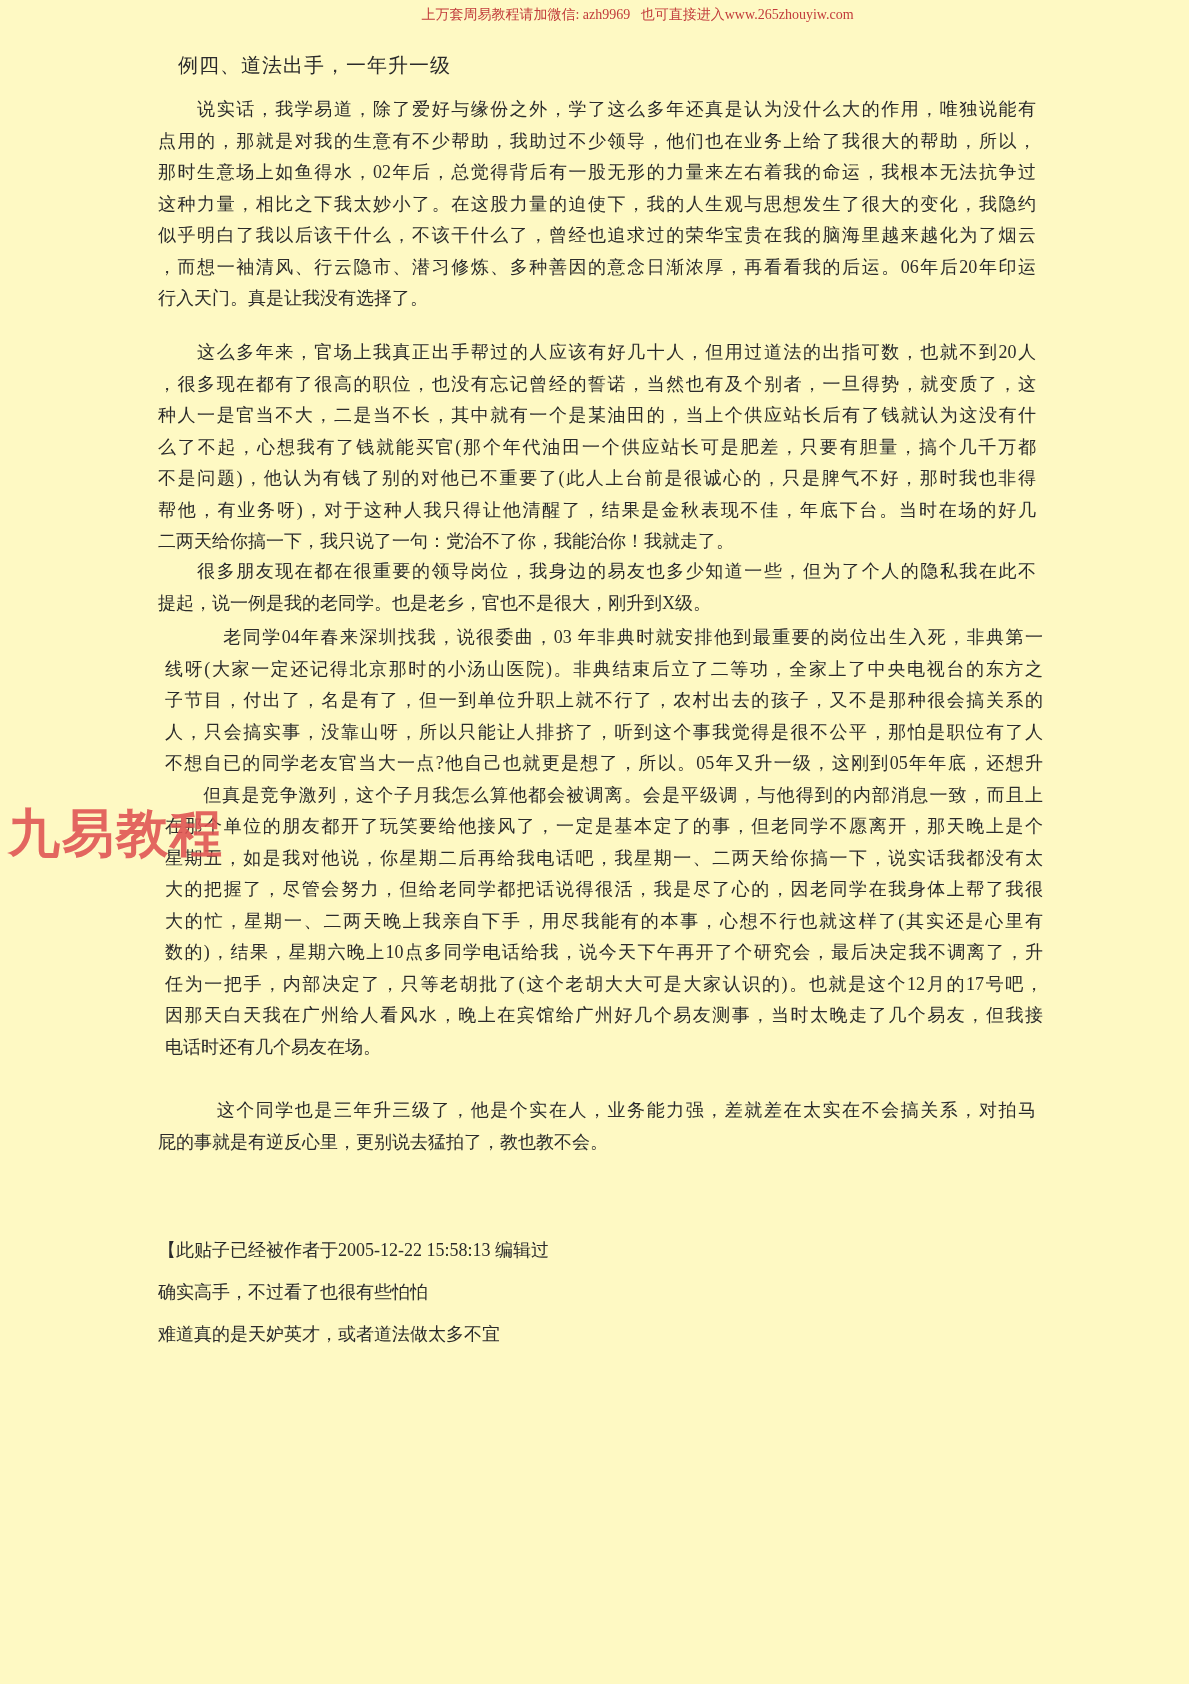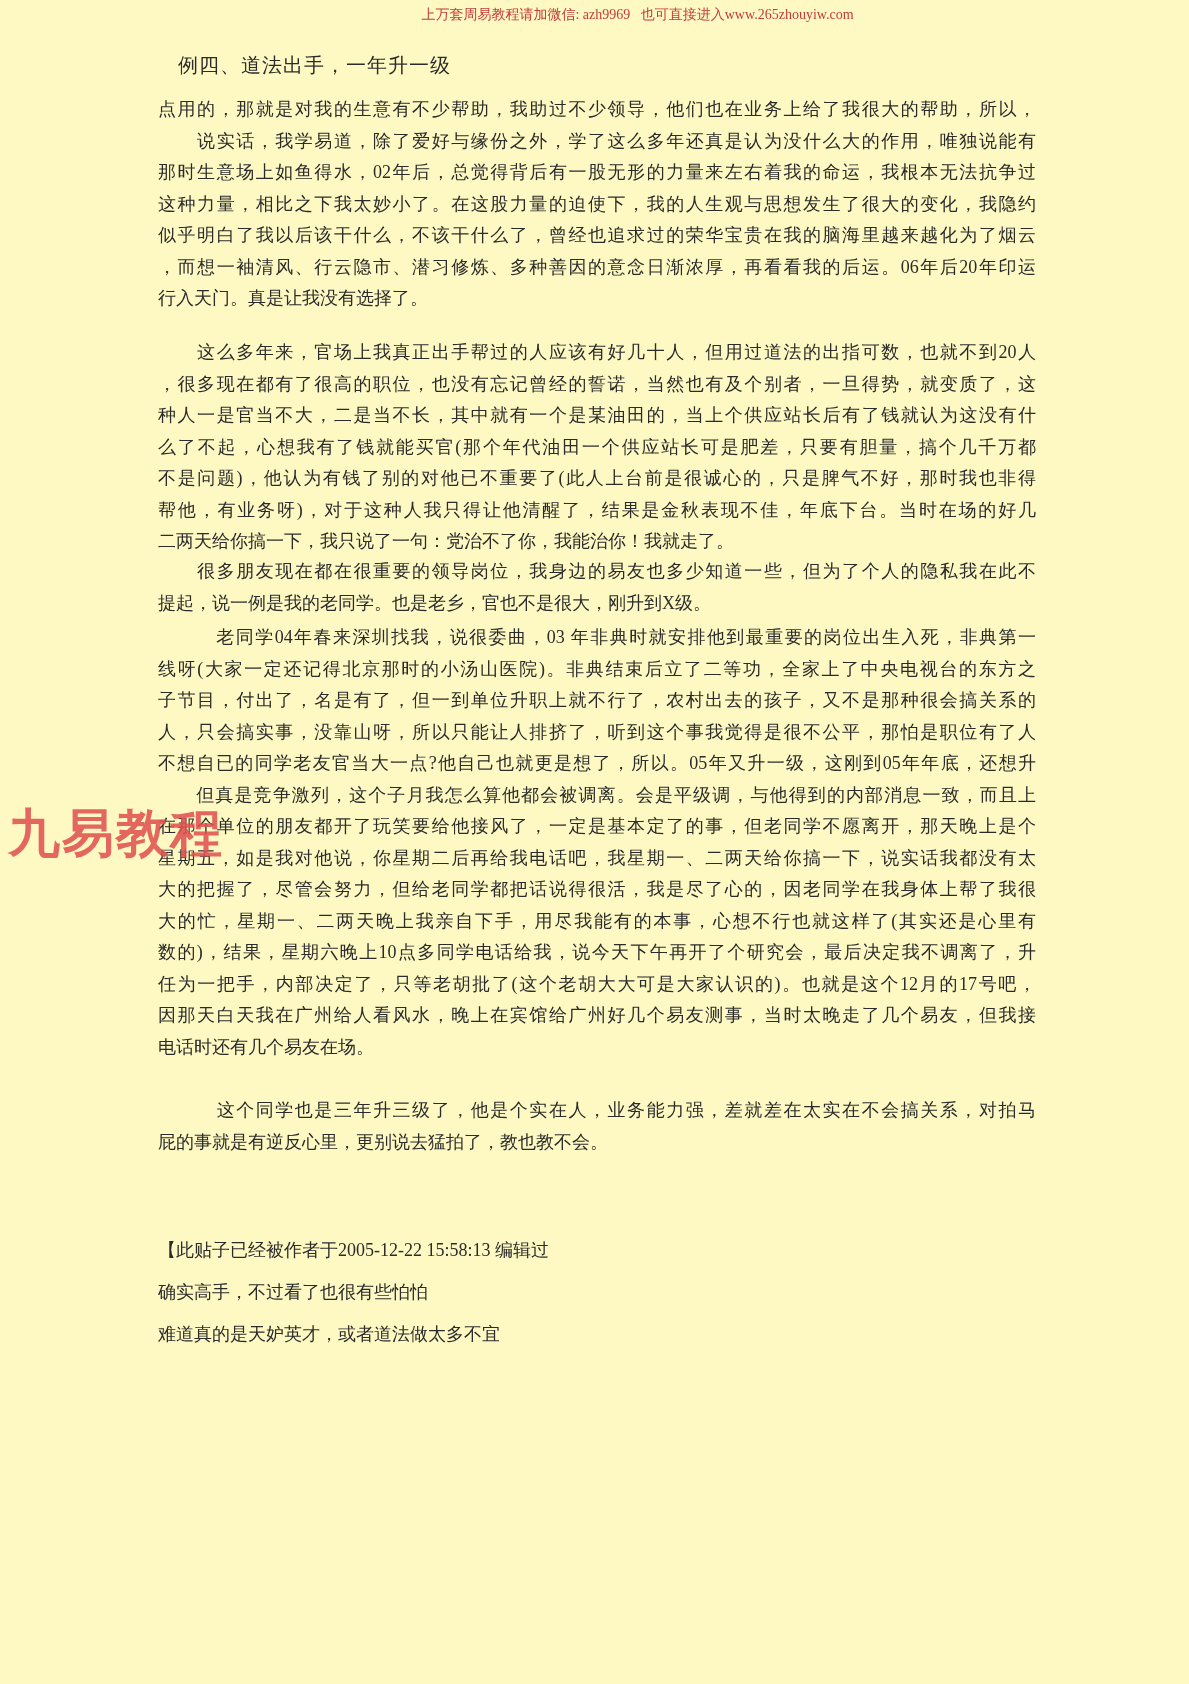--- a/index.html
+++ b/index.html
@@ -40,21 +40,21 @@
     margin: 0;
     font-size: 20px;
     font-weight: normal;
     letter-spacing: 1px;
     white-space: nowrap;
   }
   .para { position: absolute; left: 0; width: 100%; }
   .p0 { top: 94px; }
   .p1 { top: 337px; }
   .p2 { top: 556px; }
-  .p3 { top: 622px; }
+  .p3 { top: 622px; margin-left: 7px; }
   .p4 { top: 1095px; }
   .line {
     height: 31.5px;
     line-height: 31.5px;
     text-align: justify;
     text-align-last: justify;
     white-space: pre-wrap;
   }
   .line.last { text-align-last: left; }
   .footer { position: absolute; left: 0; top: 1238px; width: 100%; }
@@ -80,22 +80,22 @@
 <body>
 
 <div class="page" style="background: #fef9c3;">
   <div class="banner" style="color: rgb(194, 59, 59);">上万套周易教程请加微信: azh9969   也可直接进入www.265zhouyiw.com</div>
 
   <div class="content" style="color: rgb(43, 43, 43);">
     <h1 class="title">例四、道法出手，一年升一级</h1>
 
     <div id="paragraphs">
         <div class="para p0">
+          <div class="line">　　说实话，我学易道，除了爱好与缘份之外，学了这么多年还真是认为没什么大的作用，唯独说能有</div>
           <div class="line">点用的，那就是对我的生意有不少帮助，我助过不少领导，他们也在业务上给了我很大的帮助，所以，</div>
-          <div class="line">　　说实话，我学易道，除了爱好与缘份之外，学了这么多年还真是认为没什么大的作用，唯独说能有</div>
           <div class="line">那时生意场上如鱼得水，02年后，总觉得背后有一股无形的力量来左右着我的命运，我根本无法抗争过</div>
           <div class="line">这种力量，相比之下我太妙小了。在这股力量的迫使下，我的人生观与思想发生了很大的变化，我隐约</div>
           <div class="line">似乎明白了我以后该干什么，不该干什么了，曾经也追求过的荣华宝贵在我的脑海里越来越化为了烟云</div>
           <div class="line">，而想一袖清风、行云隐市、潜习修炼、多种善因的意念日渐浓厚，再看看我的后运。06年后20年印运</div>
           <div class="line last">行入天门。真是让我没有选择了。</div>
         </div>
         <div class="para p1">
           <div class="line">　　这么多年来，官场上我真正出手帮过的人应该有好几十人，但用过道法的出指可数，也就不到20人</div>
           <div class="line">，很多现在都有了很高的职位，也没有忘记曾经的誓诺，当然也有及个别者，一旦得势，就变质了，这</div>
           <div class="line">种人一是官当不大，二是当不长，其中就有一个是某油田的，当上个供应站长后有了钱就认为这没有什</div>

